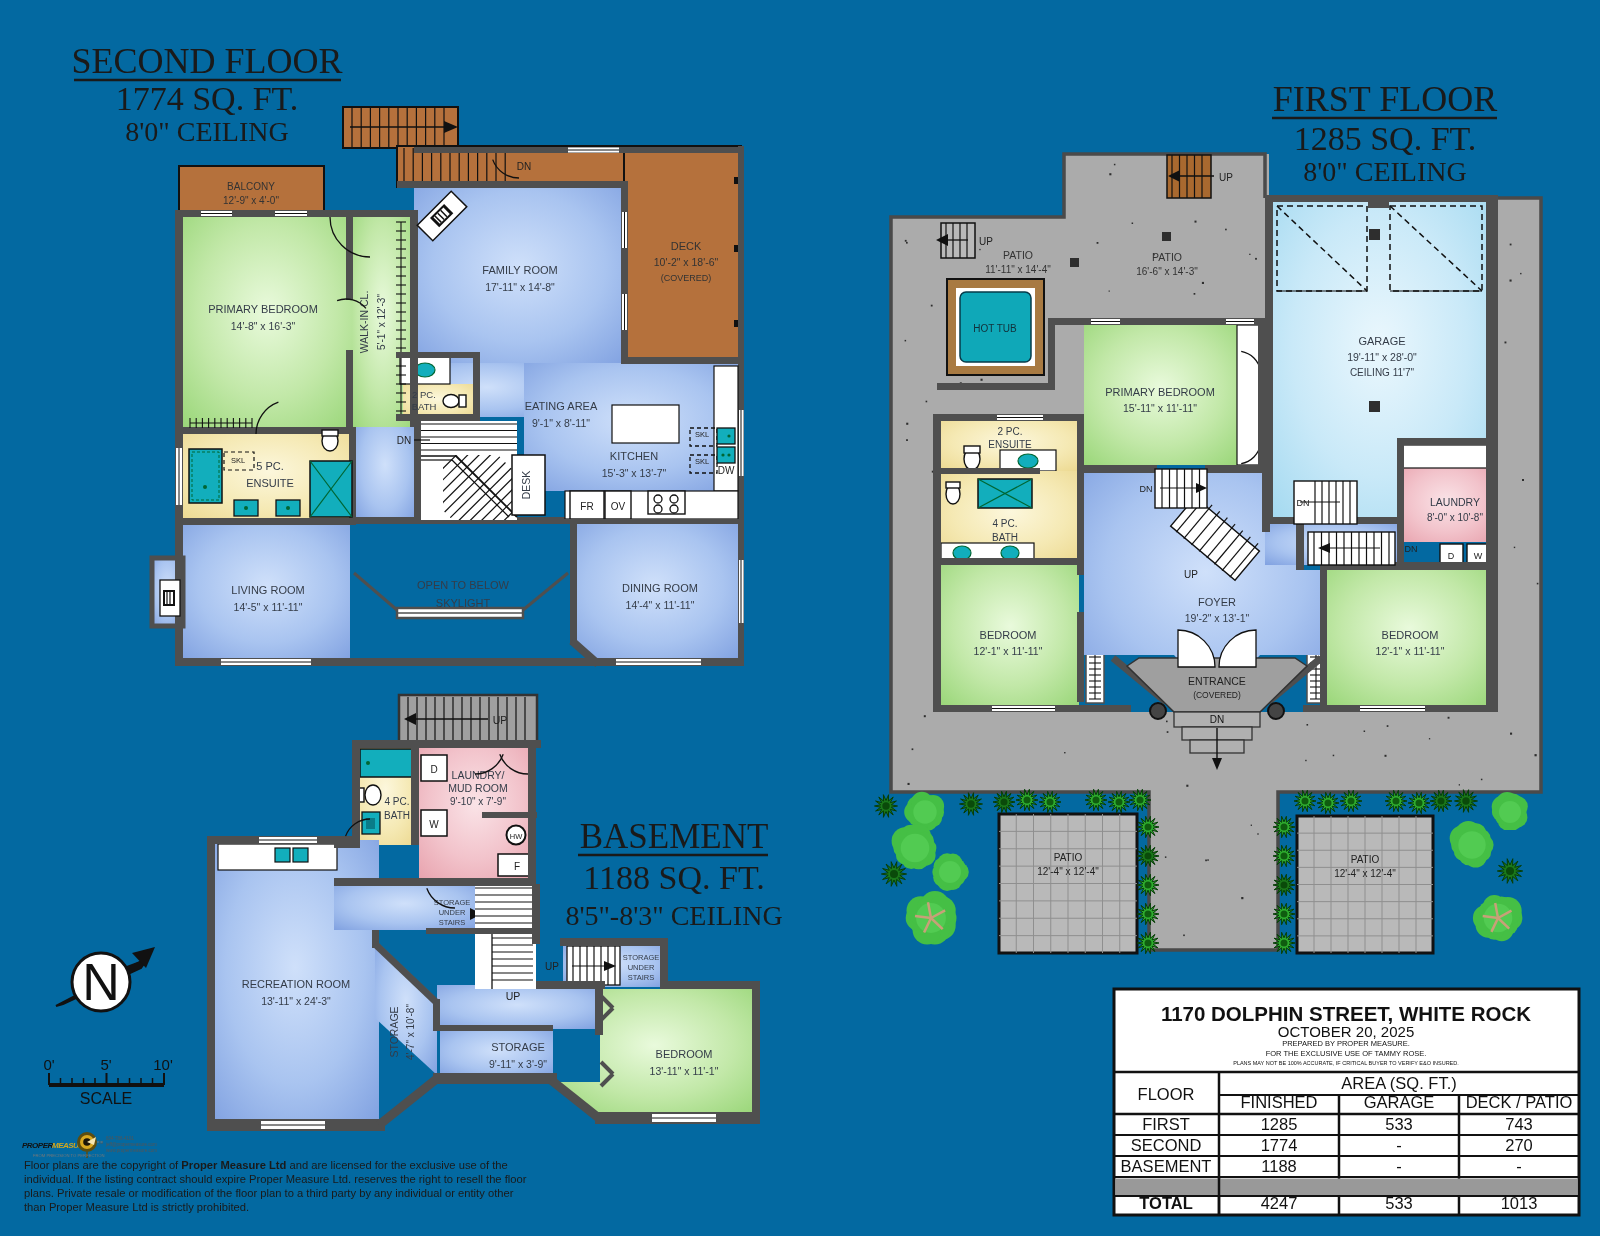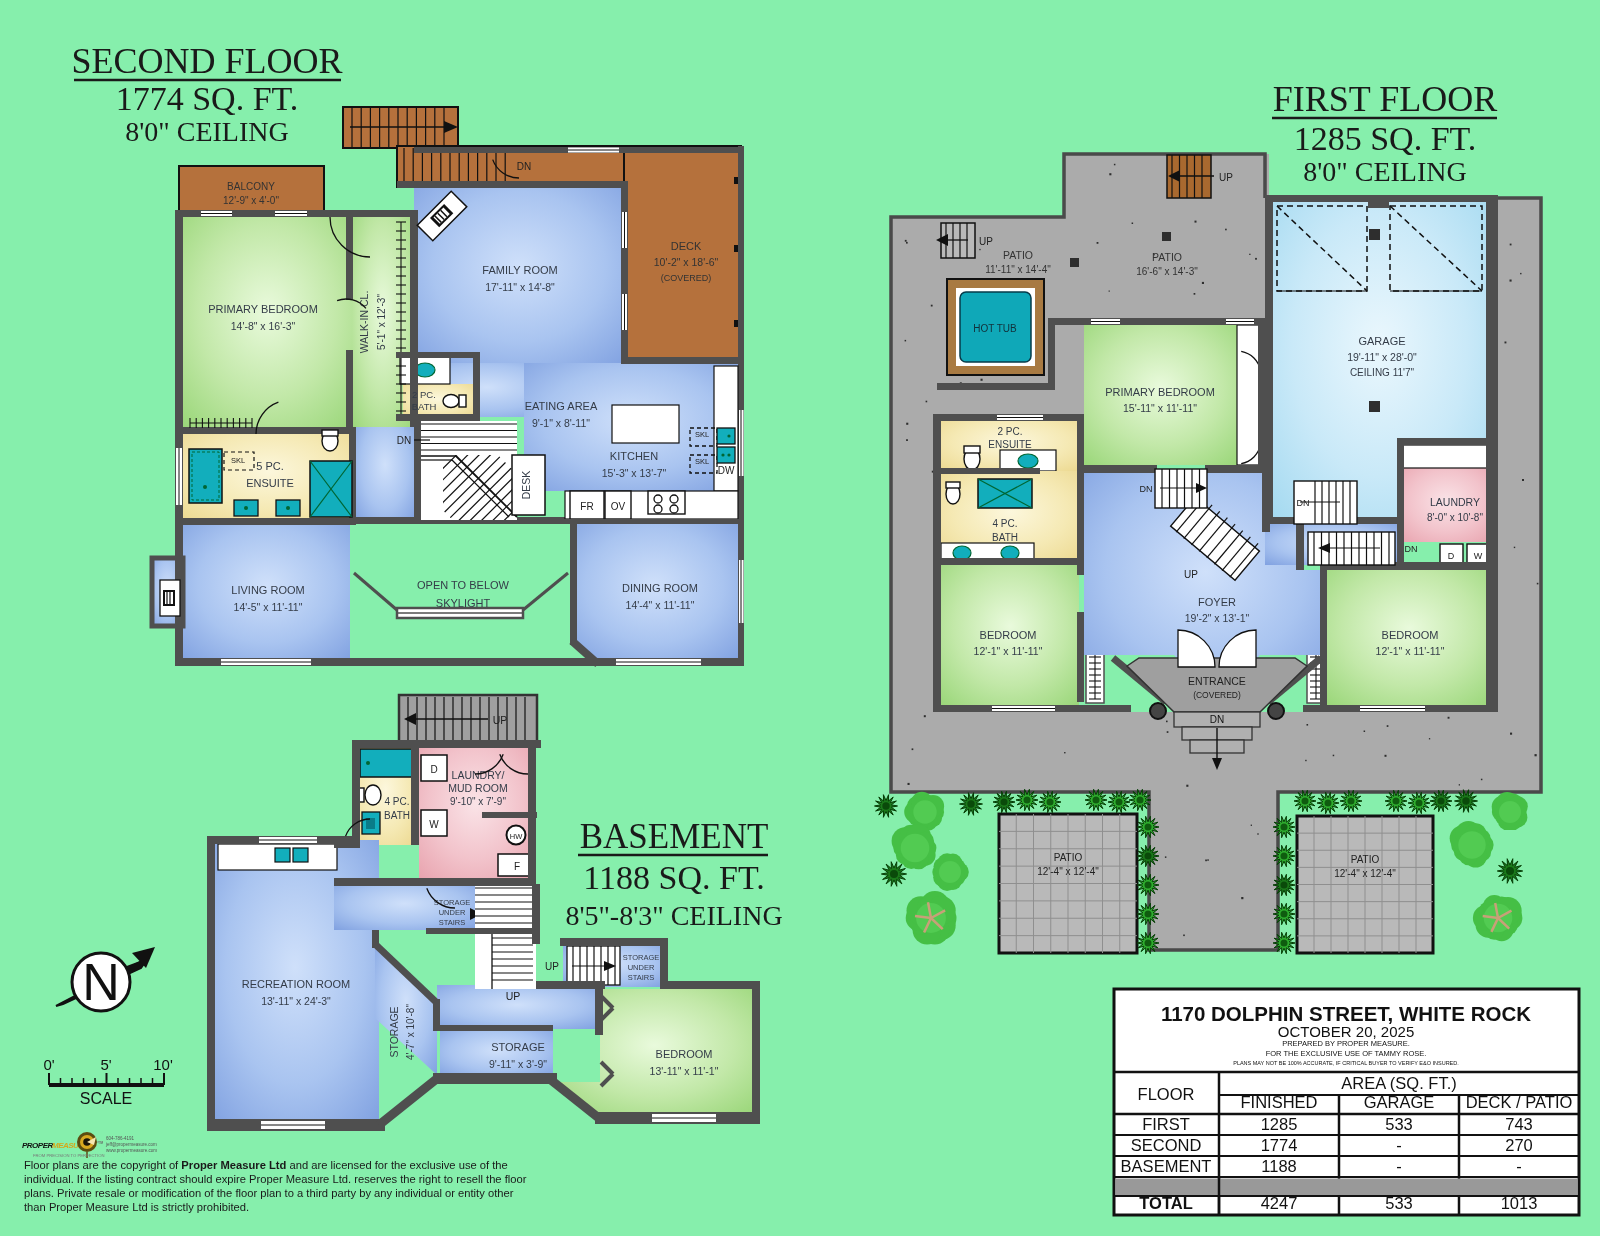--- a/index.html
+++ b/index.html
@@ -1,15 +1,15 @@
 <!DOCTYPE html>
 <html><head><meta charset="utf-8">
 <style>
 html,body{margin:0;padding:0;background:#fff;}
-#page{position:relative;width:1600px;height:1236px;background:#86efac;overflow:hidden;}
+#page{position:relative;width:1600px;height:1236px;background:#0369a1;overflow:hidden;}
 svg text{dominant-baseline:alphabetic;}
 </style></head><body>
 <div id="page">
 <svg width="1600" height="1236" viewBox="0 0 1600 1236">
 <defs>
 <radialGradient id="gBlue" cx="50%" cy="45%" r="75%">
 <stop offset="0%" stop-color="#cfe0fa"></stop>
           <stop offset="55%" stop-color="#a9c4f0"></stop>
           <stop offset="100%" stop-color="#7fa0e0"></stop>
 </radialGradient>

